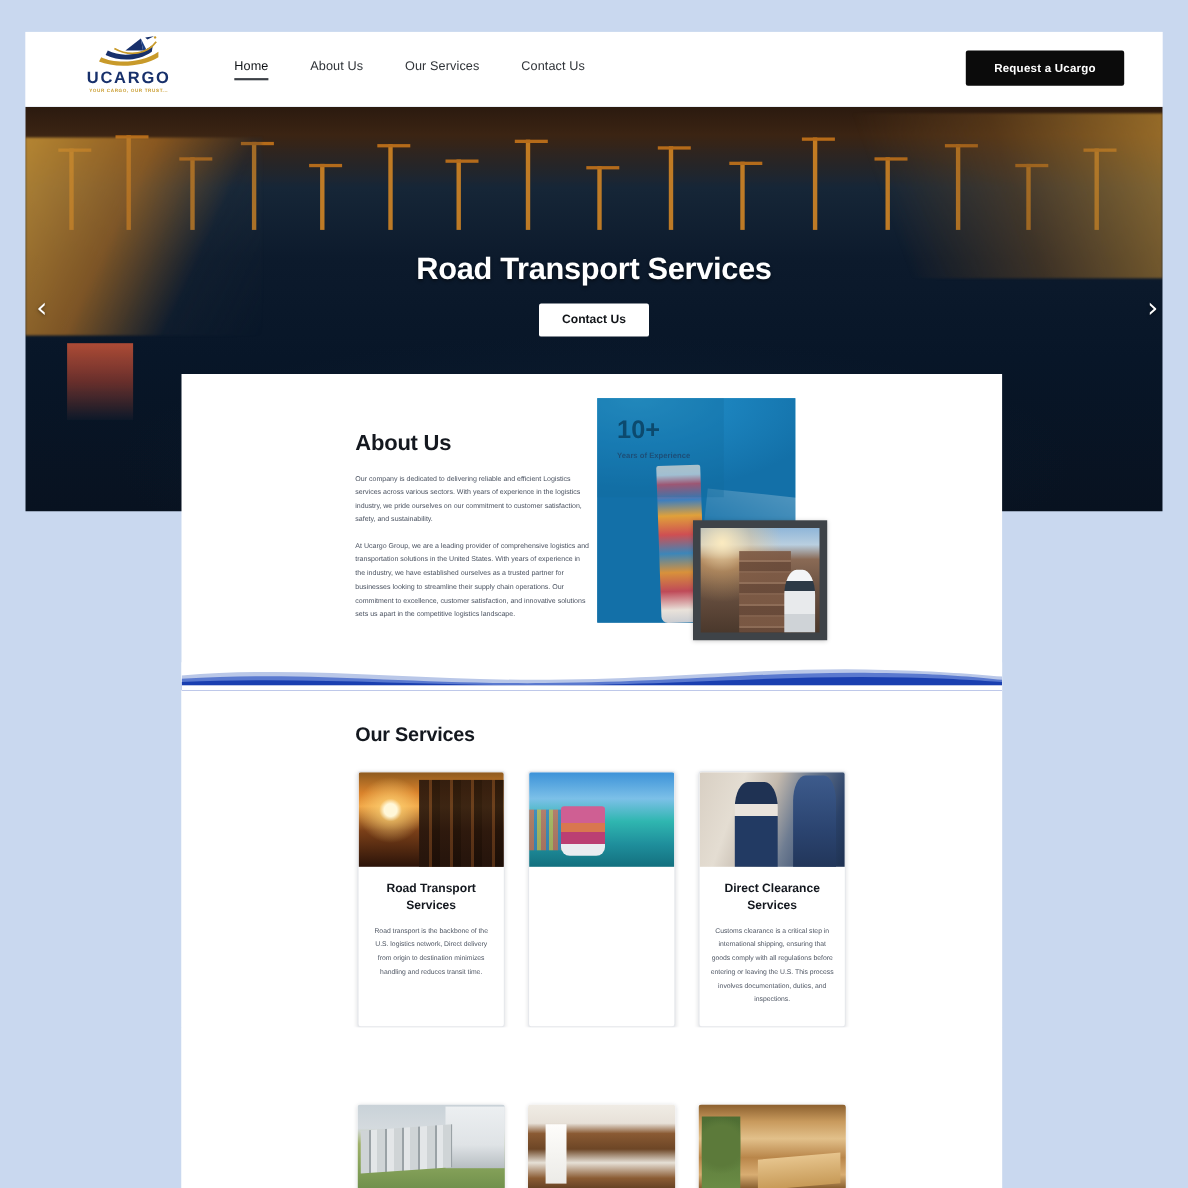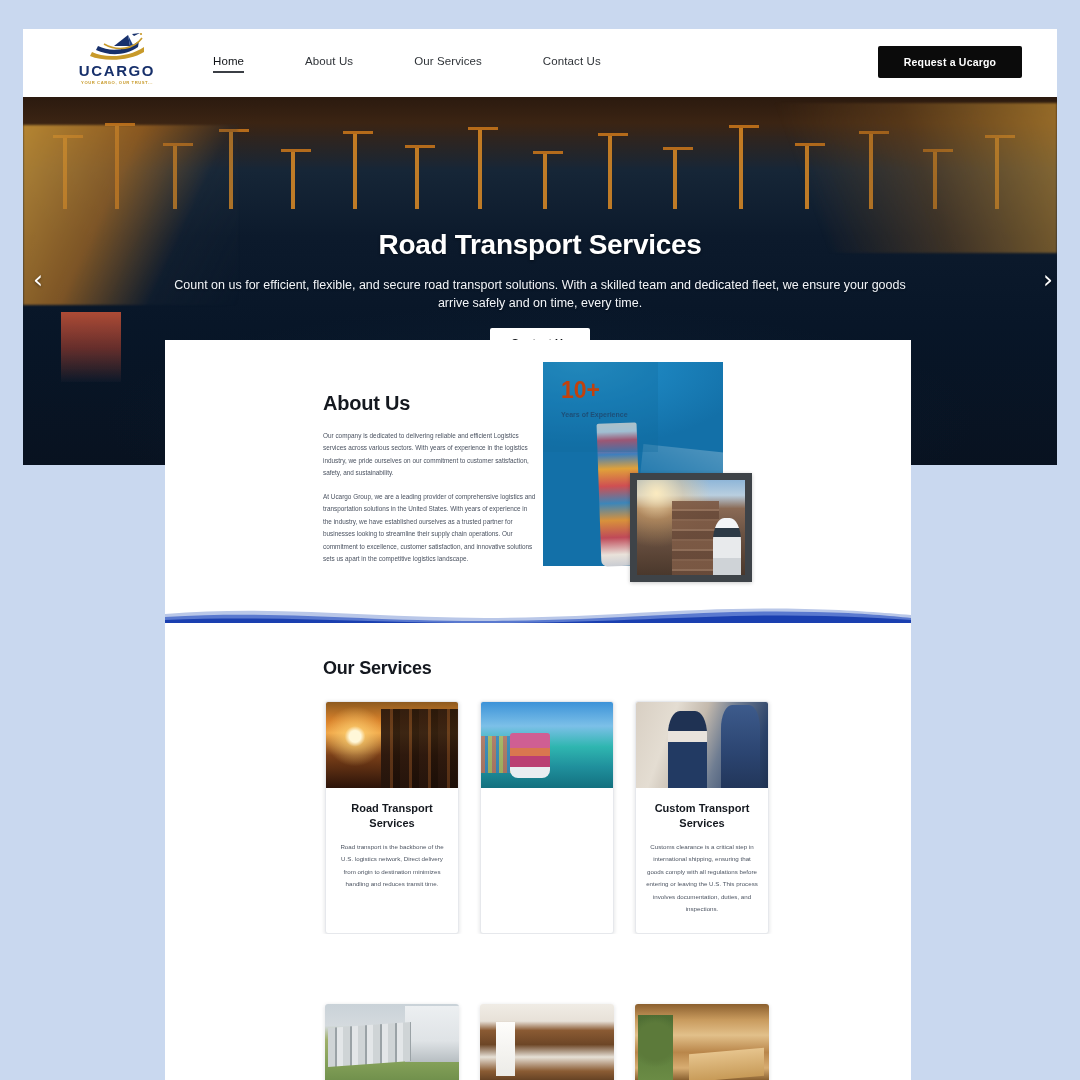--- a/index.html
+++ b/index.html
@@ -27,21 +27,21 @@
   }
   .logo-mark { width: 66px; height: 30px; position: relative; }
   .logo-text {
     font-size: 15px; font-weight: 700; letter-spacing: 1.6px;
     color: #17306b; line-height: 1; margin-top: 1px; text-align: right;
   }
   .logo-tag {
     font-size: 4.2px; font-weight: 700; letter-spacing: 0.55px;
     color: #c89a2a; margin-top: 2px; white-space: nowrap;
   }
-  .nav { position: absolute; left: 190px; top: 0; height: 68px; display: flex; align-items: center; gap: 61px; }
+  .nav { position: absolute; left: 190px; top: 0; height: 68px; display: flex; align-items: center; gap: 38px; }
   .nav a {
     font-size: 11.5px; color: #2f3338; text-decoration: none;
     letter-spacing: .1px; position: relative; padding-bottom: 5px;
   }
   .nav a.active { color: #111418; }
   .nav a.active:after {
     content: ""; position: absolute; left: 0; right: 0; bottom: -1px;
     height: 1.6px; background: #3b3f45;
   }
   .quote-btn {
@@ -161,21 +161,21 @@
   }
   .sea-ship2 {
     position: absolute; left: 64%; top: 61%; width: 6%; height: 13%;
     background: #e9eef3; border-radius: 1px 1px 3px 3px;
   }
   .badge {
     position: absolute; left: 0; top: 0; width: 64%; height: 44%;
     background: rgba(18,105,155,.30);
     padding: 17px 0 0 18px;
   }
-  .badge-num { font-size: 23px; font-weight: 700; color: #c2410c; line-height: 1; }
+  .badge-num { font-size: 23px; font-weight: 700; color: #0c4a6e; line-height: 1; }
   .badge-lbl { margin-top: 9px; font-size: 7px; font-weight: 700; color: #1d4f78; }
 
   .inset-frame {
     position: absolute; left: 465px; top: 133px;
     width: 122px; height: 109px;
     background: #3e4348; padding: 7px;
     box-shadow: 0 1px 4px rgba(0,0,0,.22);
   }
   .inset-img {
     width: 100%; height: 100%;
@@ -358,21 +358,20 @@
         <div class="crane" style="left:972px;height:74px"></div>
       </div>
       <div class="hero-ship"></div>
       <div class="hero-ship2"></div>
       <div class="hero-tug"></div>
       <div class="hero-barge"></div>
     </div>
 
     <div class="hero-body">
       <h1 class="hero-title">Road Transport Services</h1>
-      <p class="hero-sub">Count on us for efficient, flexible, and secure road transport solutions. With a skilled team and dedicated fleet, we ensure your goods arrive safely and on time, every time.</p>
       <button class="hero-cta">Contact Us</button>
     </div>
   </section>
   <div class="arrow left">‹</div>
   <div class="arrow right">›</div>
 
   <div class="card">
 
     <section class="about">
       <div class="about-col">
@@ -419,21 +418,21 @@
           </div>
         </article>
 
         <article class="svc">
           <div class="thumb t-ocean"></div>
         </article>
 
         <article class="svc">
           <div class="thumb t-custom"></div>
           <div class="svc-body">
-            <h3 class="svc-t">Custom Transport Services</h3>
+            <h3 class="svc-t">Direct Clearance Services</h3>
             <p class="svc-d">Customs clearance is a critical step in international shipping, ensuring that goods comply with all regulations before entering or leaving the U.S. This process involves documentation, duties, and inspections.</p>
           </div>
         </article>
 
       </div>
     </section>
 
     <section class="exports">
       <div class="ecards">
         <div class="ecard">

